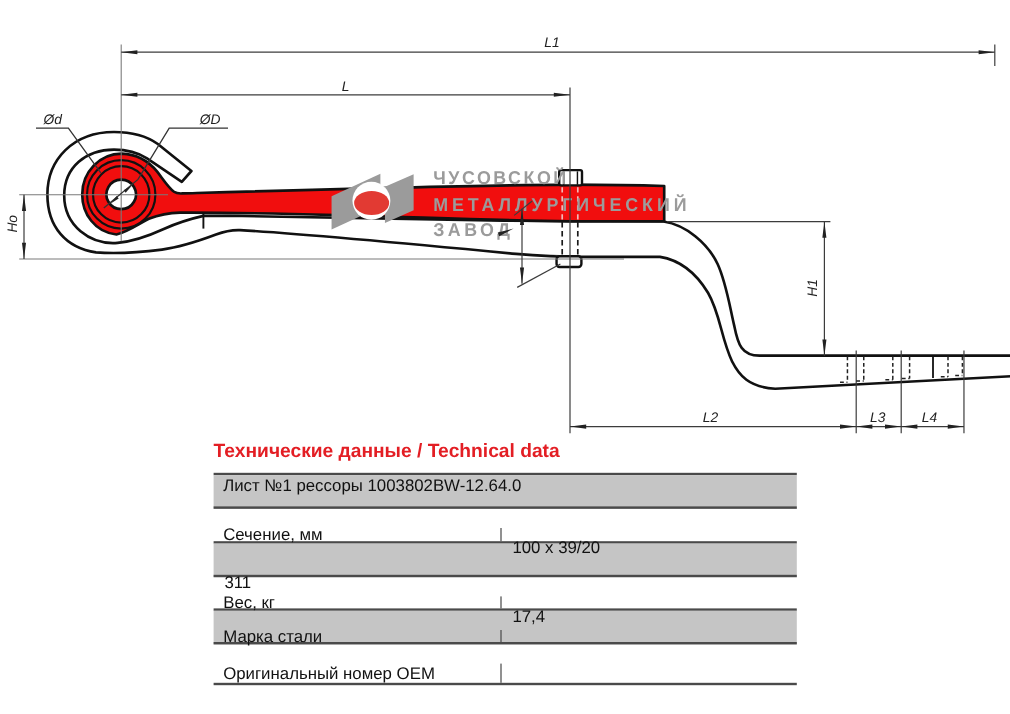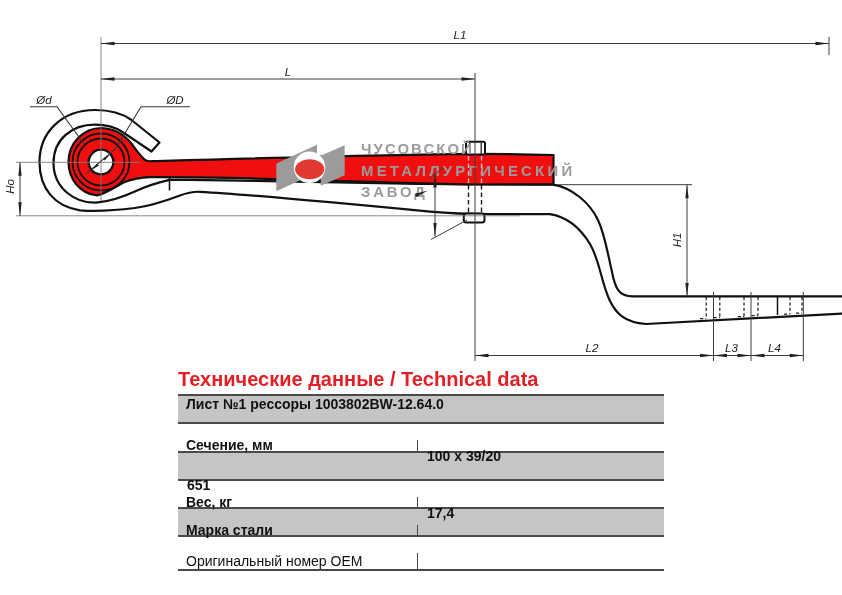--- a/index.html
+++ b/index.html
@@ -1,26 +1,26 @@
 <!DOCTYPE html>
 <html><head>
 <meta charset="utf-8">
 <style>
   html,body{margin:0;padding:0;background:#fff;}
   #page{position:relative;width:842px;height:595px;background:#fff;overflow:hidden;
         font-family:"Liberation Sans", sans-serif;}
   #draw{position:absolute;left:0;top:0;}
-  #title{position:absolute;left:178px;top:368px;font-size:20px;font-weight:bold;color:#e31e24;}
+  #title{position:absolute;left:178px;top:368px;font-size:16px;font-weight:bold;color:#e31e24;}
   #tbl{position:absolute;left:178px;top:394px;width:486px;border-top:2.5px solid #4a4a4a;font-size:14px;color:#111;}
   .row{display:flex;border-bottom:2.5px solid #4a4a4a;align-items:stretch;}
   .row.g{background:#c5c5c5;}
   .c1{width:231px;padding-left:8px;display:flex;align-items:center;margin-top:16px;}
   .c2{padding-left:9px;display:flex;align-items:center;margin-top:32px;}
   .div .c1{border-right:1.5px solid #4a4a4a;}
-  .h28{height:26.3px;font-weight:bold;}
+  .h28{height:26.3px;}
   .h33{height:31.8px;justify-content:space-between;}
 </style>
 </head>
 <body>
 <div id="page">
 <svg id="draw" width="842" height="595" viewBox="0 0 842 595">
 
   <path d="M 843,296.4 L 633,296.4
            C 618,296.4 615,287 612,272
            C 608,255 605,235 598,220
@@ -194,21 +194,21 @@
 <div id="title">Технические данные / Technical data</div>
 <div id="tbl">
   <div class="row g h28">
         <div style="padding-left:8px;">Лист №1 рессоры 1003802BW-12.64.0</div>
       </div>
   <div class="row div h28">
         <div class="c1">Сечение, мм</div>
         <div class="c2">100 x 39/20</div>
       </div>
   <div class="row div g h28">
-        <div class="c2">651</div>
+        <div class="c2">311</div>
       </div>
   <div class="row div h28">
         <div class="c1">Вес, кг</div>
         <div class="c2">17,4</div>
       </div>
   <div class="row div g h28">
         <div class="c1">Марка стали</div>
       </div>
   <div class="row div h33">
         <div class="c1">Оригинальный номер OEM</div>

